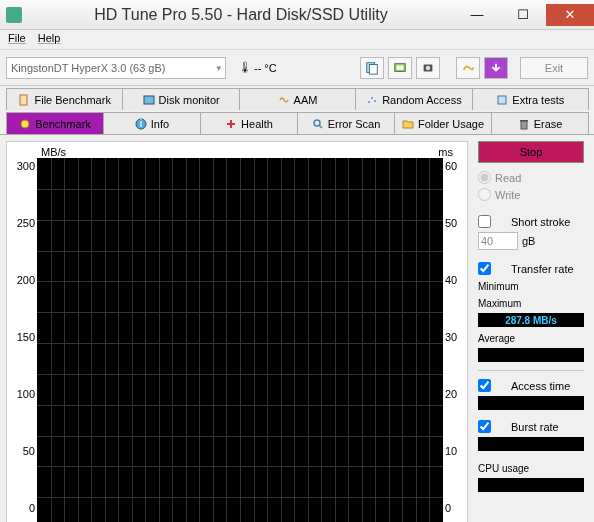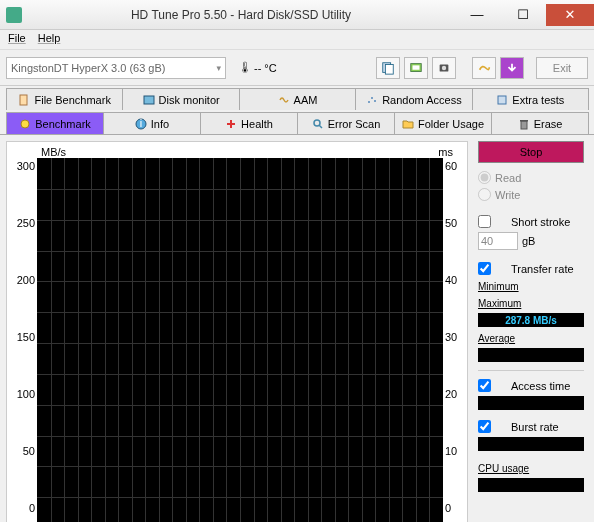--- a/index.html
+++ b/index.html
@@ -1,50 +1,50 @@
 <!DOCTYPE html>
 <html><head>
 <meta charset="utf-8">
 <style>
 * { box-sizing: border-box; margin: 0; padding: 0; font-family: "Segoe UI", Tahoma, sans-serif; font-size: 11px; }
 body { background: #fff; width: 594px; height: 522px; overflow: hidden; }
 .titlebar { height: 30px; background: linear-gradient(#fafafa,#e8e8e8); display: flex; align-items: center; border-bottom: 1px solid #ccc; }
 .titlebar-icon { width: 16px; height: 16px; margin: 0 6px; background: #4a8; border-radius: 2px; }
-.titlebar-title { flex: 1; text-align: center; font-size: 12px; color: #333; }
+.titlebar-title { flex: 1; text-align: center; font-size: 16px; color: #333; }
 .winbtns { display: flex; }
 .winbtn { width: 46px; height: 22px; display: flex; align-items: center; justify-content: center; font-size: 13px; }
 .winbtn.close { background: #c94f3a; color: #fff; width: 48px; height: 22px; }
 .menubar { height: 20px; padding: 2px 8px; display: flex; gap: 12px; background: #f0f0f0; border-bottom: 1px solid #ddd; }
 .menubar span { text-decoration: underline; text-decoration-color: rgba(0,0,0,0.3); }
 .toolbar { height: 36px; display: flex; align-items: center; padding: 4px 6px; gap: 4px; background: #f0f0f0; border-bottom: 1px solid #ccc; }
 .device-sel { width: 220px; height: 22px; border: 1px solid #bbb; background: #fff; padding: 2px 4px; color: #666; display: flex; align-items: center; justify-content: space-between; }
 .temp { display: flex; align-items: center; gap: 2px; margin: 0 8px; }
 .tbicon { width: 24px; height: 22px; border: 1px solid #bbb; background: #f7f7f7; display: flex; align-items: center; justify-content: center; }
 .tbicon svg { width: 14px; height: 14px; }
-.exitbtn { width: 52px; height: 22px; border: 1px solid #bbb; background: #f7f7f7; margin-left: 8px; color: #888; }
+.exitbtn { width: 68px; height: 22px; border: 1px solid #bbb; background: #f7f7f7; margin-left: 8px; color: #888; }
 .tabsrow { display: flex; padding: 2px 6px 0 6px; background: #f0f0f0; }
 .tab { flex: 1; height: 22px; border: 1px solid #aaa; border-bottom: none; background: #eaeaea; display: flex; align-items: center; justify-content: center; gap: 4px; margin-right: -1px; font-size: 11px; }
-.tab.active { background: #8b5cf6; position: relative; z-index: 2; }
+.tab.active { background: #a21caf; position: relative; z-index: 2; }
 .tab svg { width: 12px; height: 12px; }
 .content { display: flex; padding: 6px; background: #f0f0f0; height: 408px; border-top: 1px solid #aaa; }
 .chart-area { background: #fff; border: 1px solid #ccc; padding: 4px 6px; width: 462px; }
 .chart-top { display: flex; justify-content: space-between; padding: 0 8px 0 28px; font-size: 10px; }
 .chart-body { display: flex; height: 370px; }
 .yaxis { width: 24px; display: flex; flex-direction: column; justify-content: space-between; text-align: right; padding: 2px 2px 14px 0; font-size: 10px; }
 .yaxis2 { width: 18px; display: flex; flex-direction: column; justify-content: space-between; text-align: left; padding: 2px 0 14px 2px; font-size: 10px; }
 .plot { flex: 1; background: #000; position: relative; }
 .grid-h,.grid-v { position: absolute; background: #333; }
 .sidebar { flex: 1; padding: 0 4px 0 10px; display: flex; flex-direction: column; gap: 4px; }
 .stopbtn { height: 22px; border: 1px solid #888; background: #be185d; margin-bottom: 4px; }
 .radio { display: flex; align-items: center; gap: 4px; color: #888; }
 .radio input { margin: 0; }
 .chk { display: flex; align-items: center; gap: 20px; }
 .numspin { display: flex; align-items: center; gap: 4px; }
 .numspin input { width: 40px; height: 18px; border: 1px solid #bbb; padding: 0 2px; color: #888; }
-.statlabel { font-size: 10px; margin-top: 2px; text-decoration: underline; }
+.statlabel { font-size: 10px; margin-top: 2px; }
 .statbar { height: 14px; background: #000; color: #3cf; font-weight: bold; text-align: center; font-size: 10px; line-height: 14px; border: 1px solid #000; }
 .sep { height: 1px; background: #ccc; margin: 4px 0; }
 .chevron { font-size: 9px; color: #888; }
 </style>
 </head>
 <body>
 
 <div class="titlebar">
   <div class="titlebar-icon"></div>
   <div class="titlebar-title">HD Tune Pro 5.50 - Hard Disk/SSD Utility</div>

